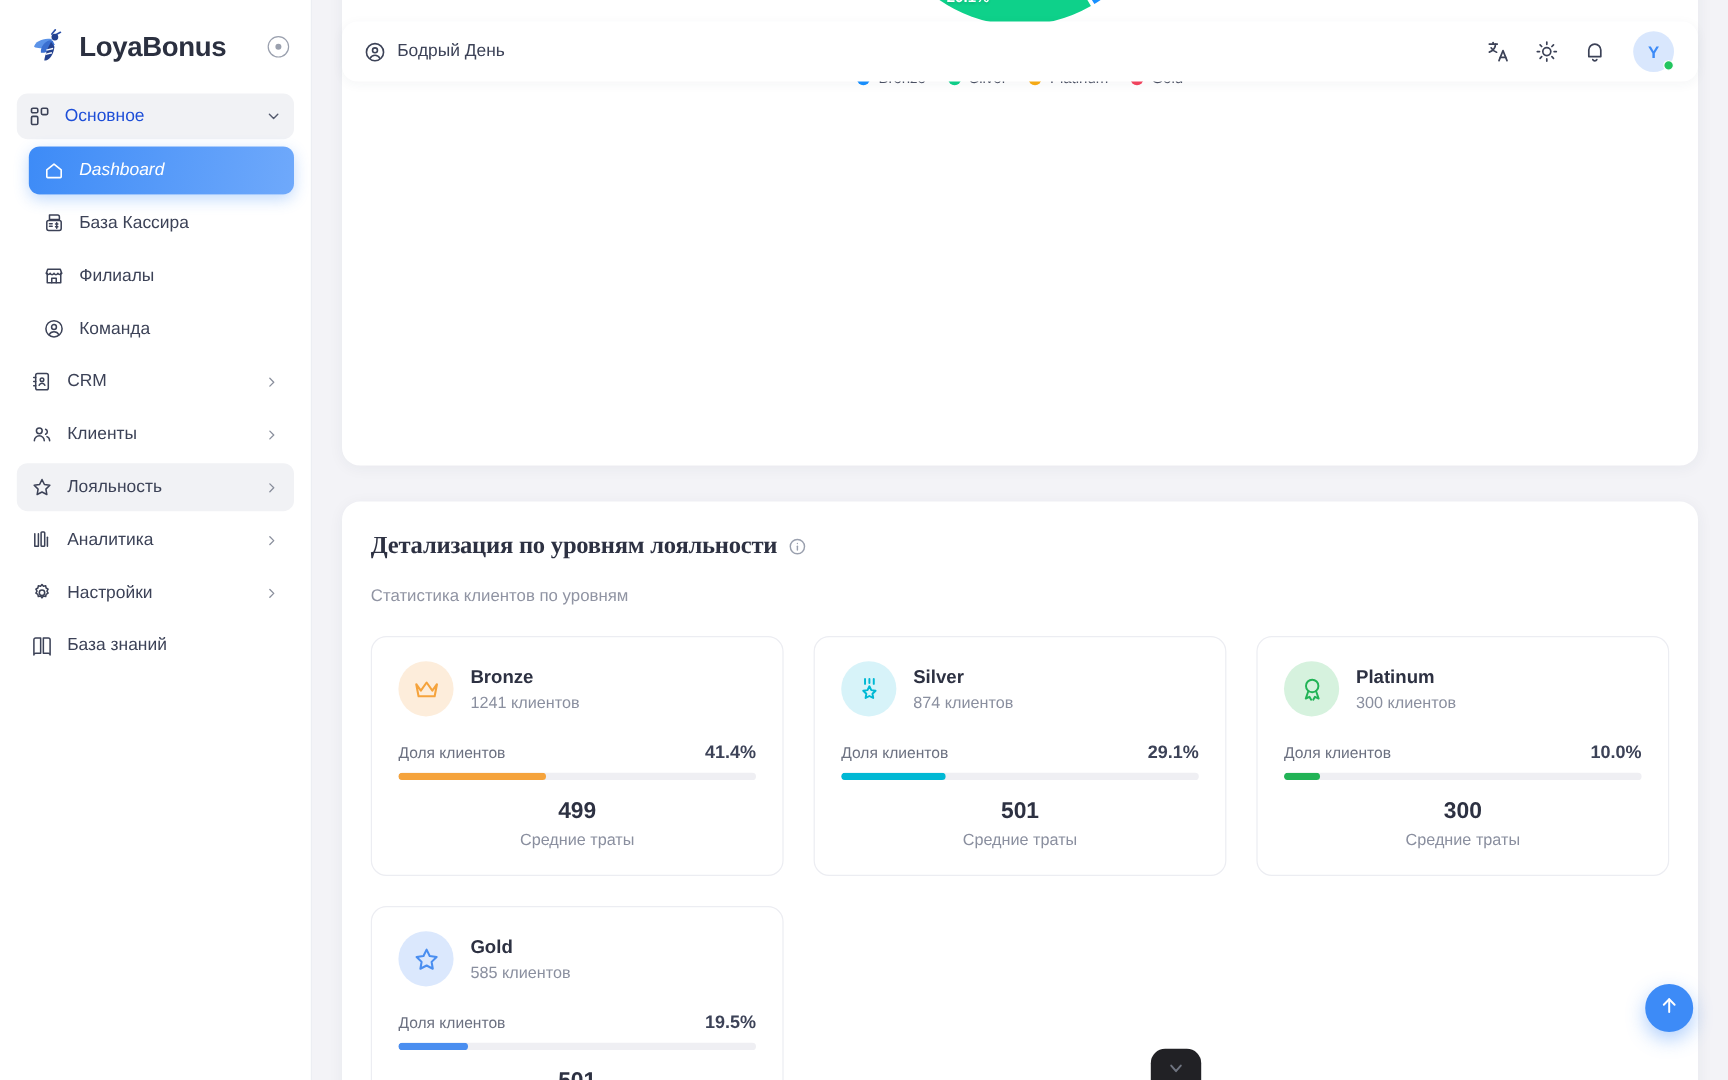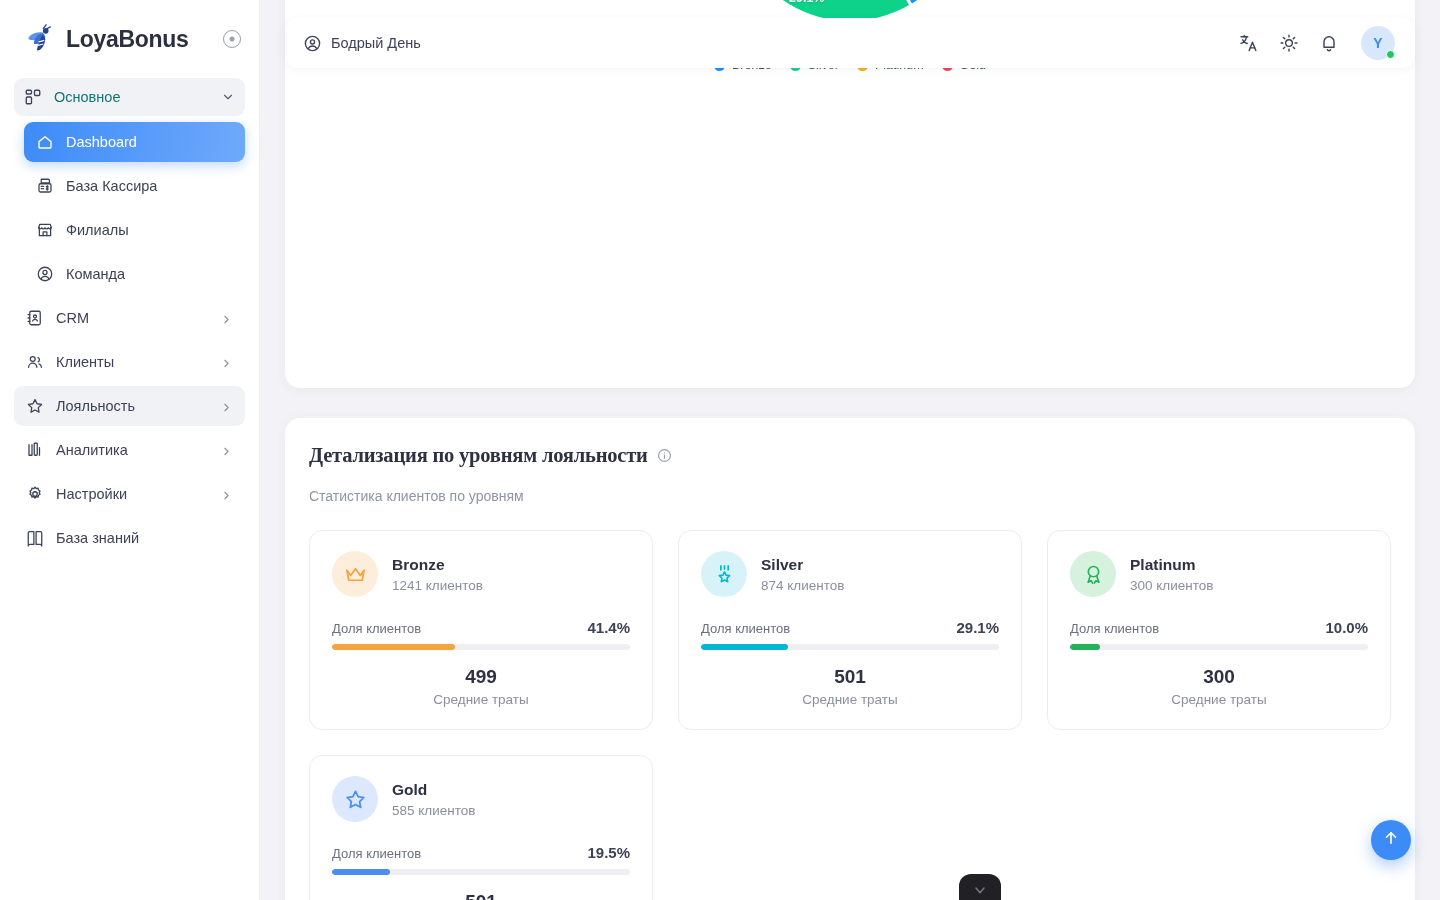--- a/index.html
+++ b/index.html
@@ -34,37 +34,37 @@
     transform: translate(-50%, -50%);
   }
 
   .nav { padding: 0 14px; }
   .nav-group {
     display: flex; align-items: center; height: 38px;
     border-radius: 9px; padding: 0 10px; margin-bottom: 6px;
     background: #f1f2f5; cursor: pointer;
   }
   .nav-group .ic { width: 18px; height: 18px; flex: 0 0 18px; color: #3c4257; }
-  .nav-group .lbl { font-size: 14.5px; color: #0f766e; margin-left: 12px; flex: 1; }
+  .nav-group .lbl { font-size: 14.5px; color: #1d4ed8; margin-left: 12px; flex: 1; }
   .nav-group .chev { width: 14px; height: 14px; color: #555b6e; }
 
   .nav-item {
     display: flex; align-items: center; height: 40px;
     border-radius: 9px; padding: 0 12px; margin-bottom: 4px;
     cursor: pointer; color: #3c4257;
   }
   .nav-item .ic { width: 18px; height: 18px; flex: 0 0 18px; }
   .nav-item .lbl { font-size: 14.5px; margin-left: 12px; flex: 1; white-space: nowrap; }
   .nav-item .chev { width: 13px; height: 13px; color: #767c8c; opacity: .85; }
   .nav-item.sub { margin-left: 10px; margin-right: 0; width: calc(100% - 10px); }
   .nav-item.active {
     background: linear-gradient(100deg, #3d8bf7 0%, #6fa9fb 100%);
     color: #ffffff; box-shadow: 0 4px 12px rgba(61,139,247,.32);
   }
-  .nav-item.active .lbl { font-weight: 500; }
+  .nav-item.active .lbl { font-weight: 500; font-style: italic; }
   .nav-item.hl { background: #f1f2f5; }
 
   
   .main { flex: 1; height: 900px; position: relative; overflow: hidden; }
 
   .topbar {
     position: absolute; left: 25px; right: 25px; top: 18px; height: 50px;
     background: #ffffff; border-radius: 13px; display: flex; align-items: center;
     padding: 0 20px 0 18px; z-index: 4;
     box-shadow: 0 2px 10px rgba(40,50,80,.05);

